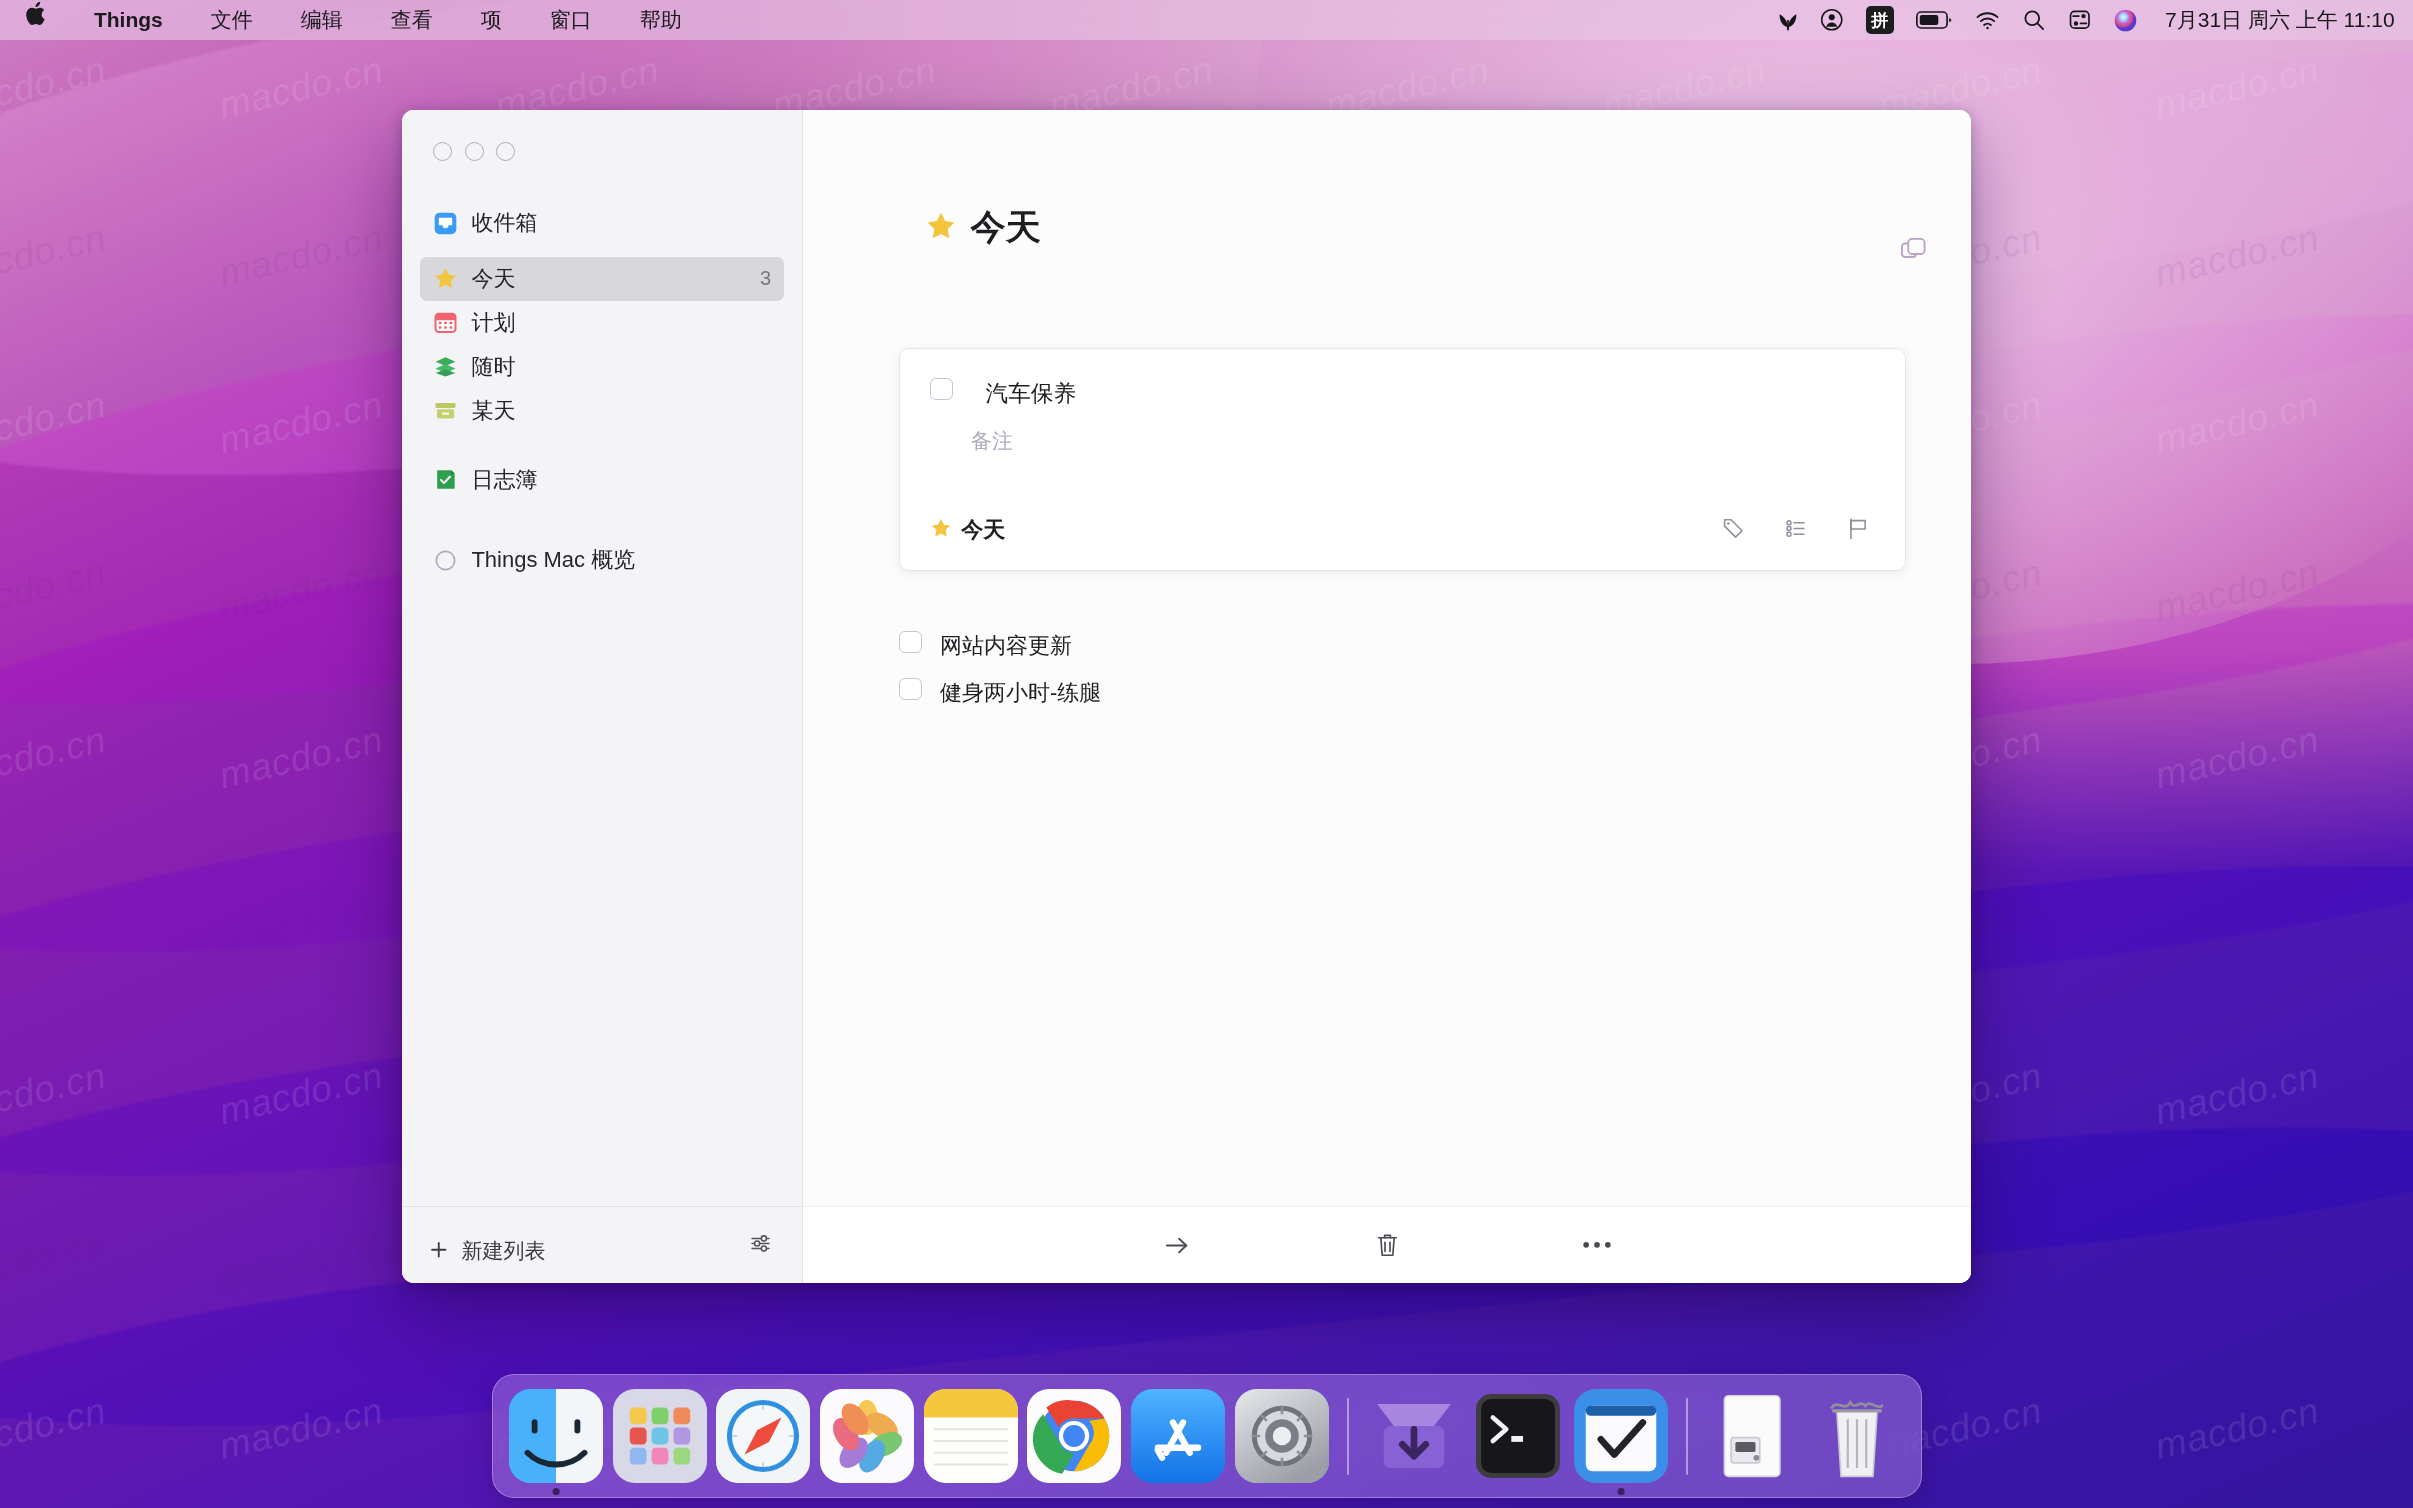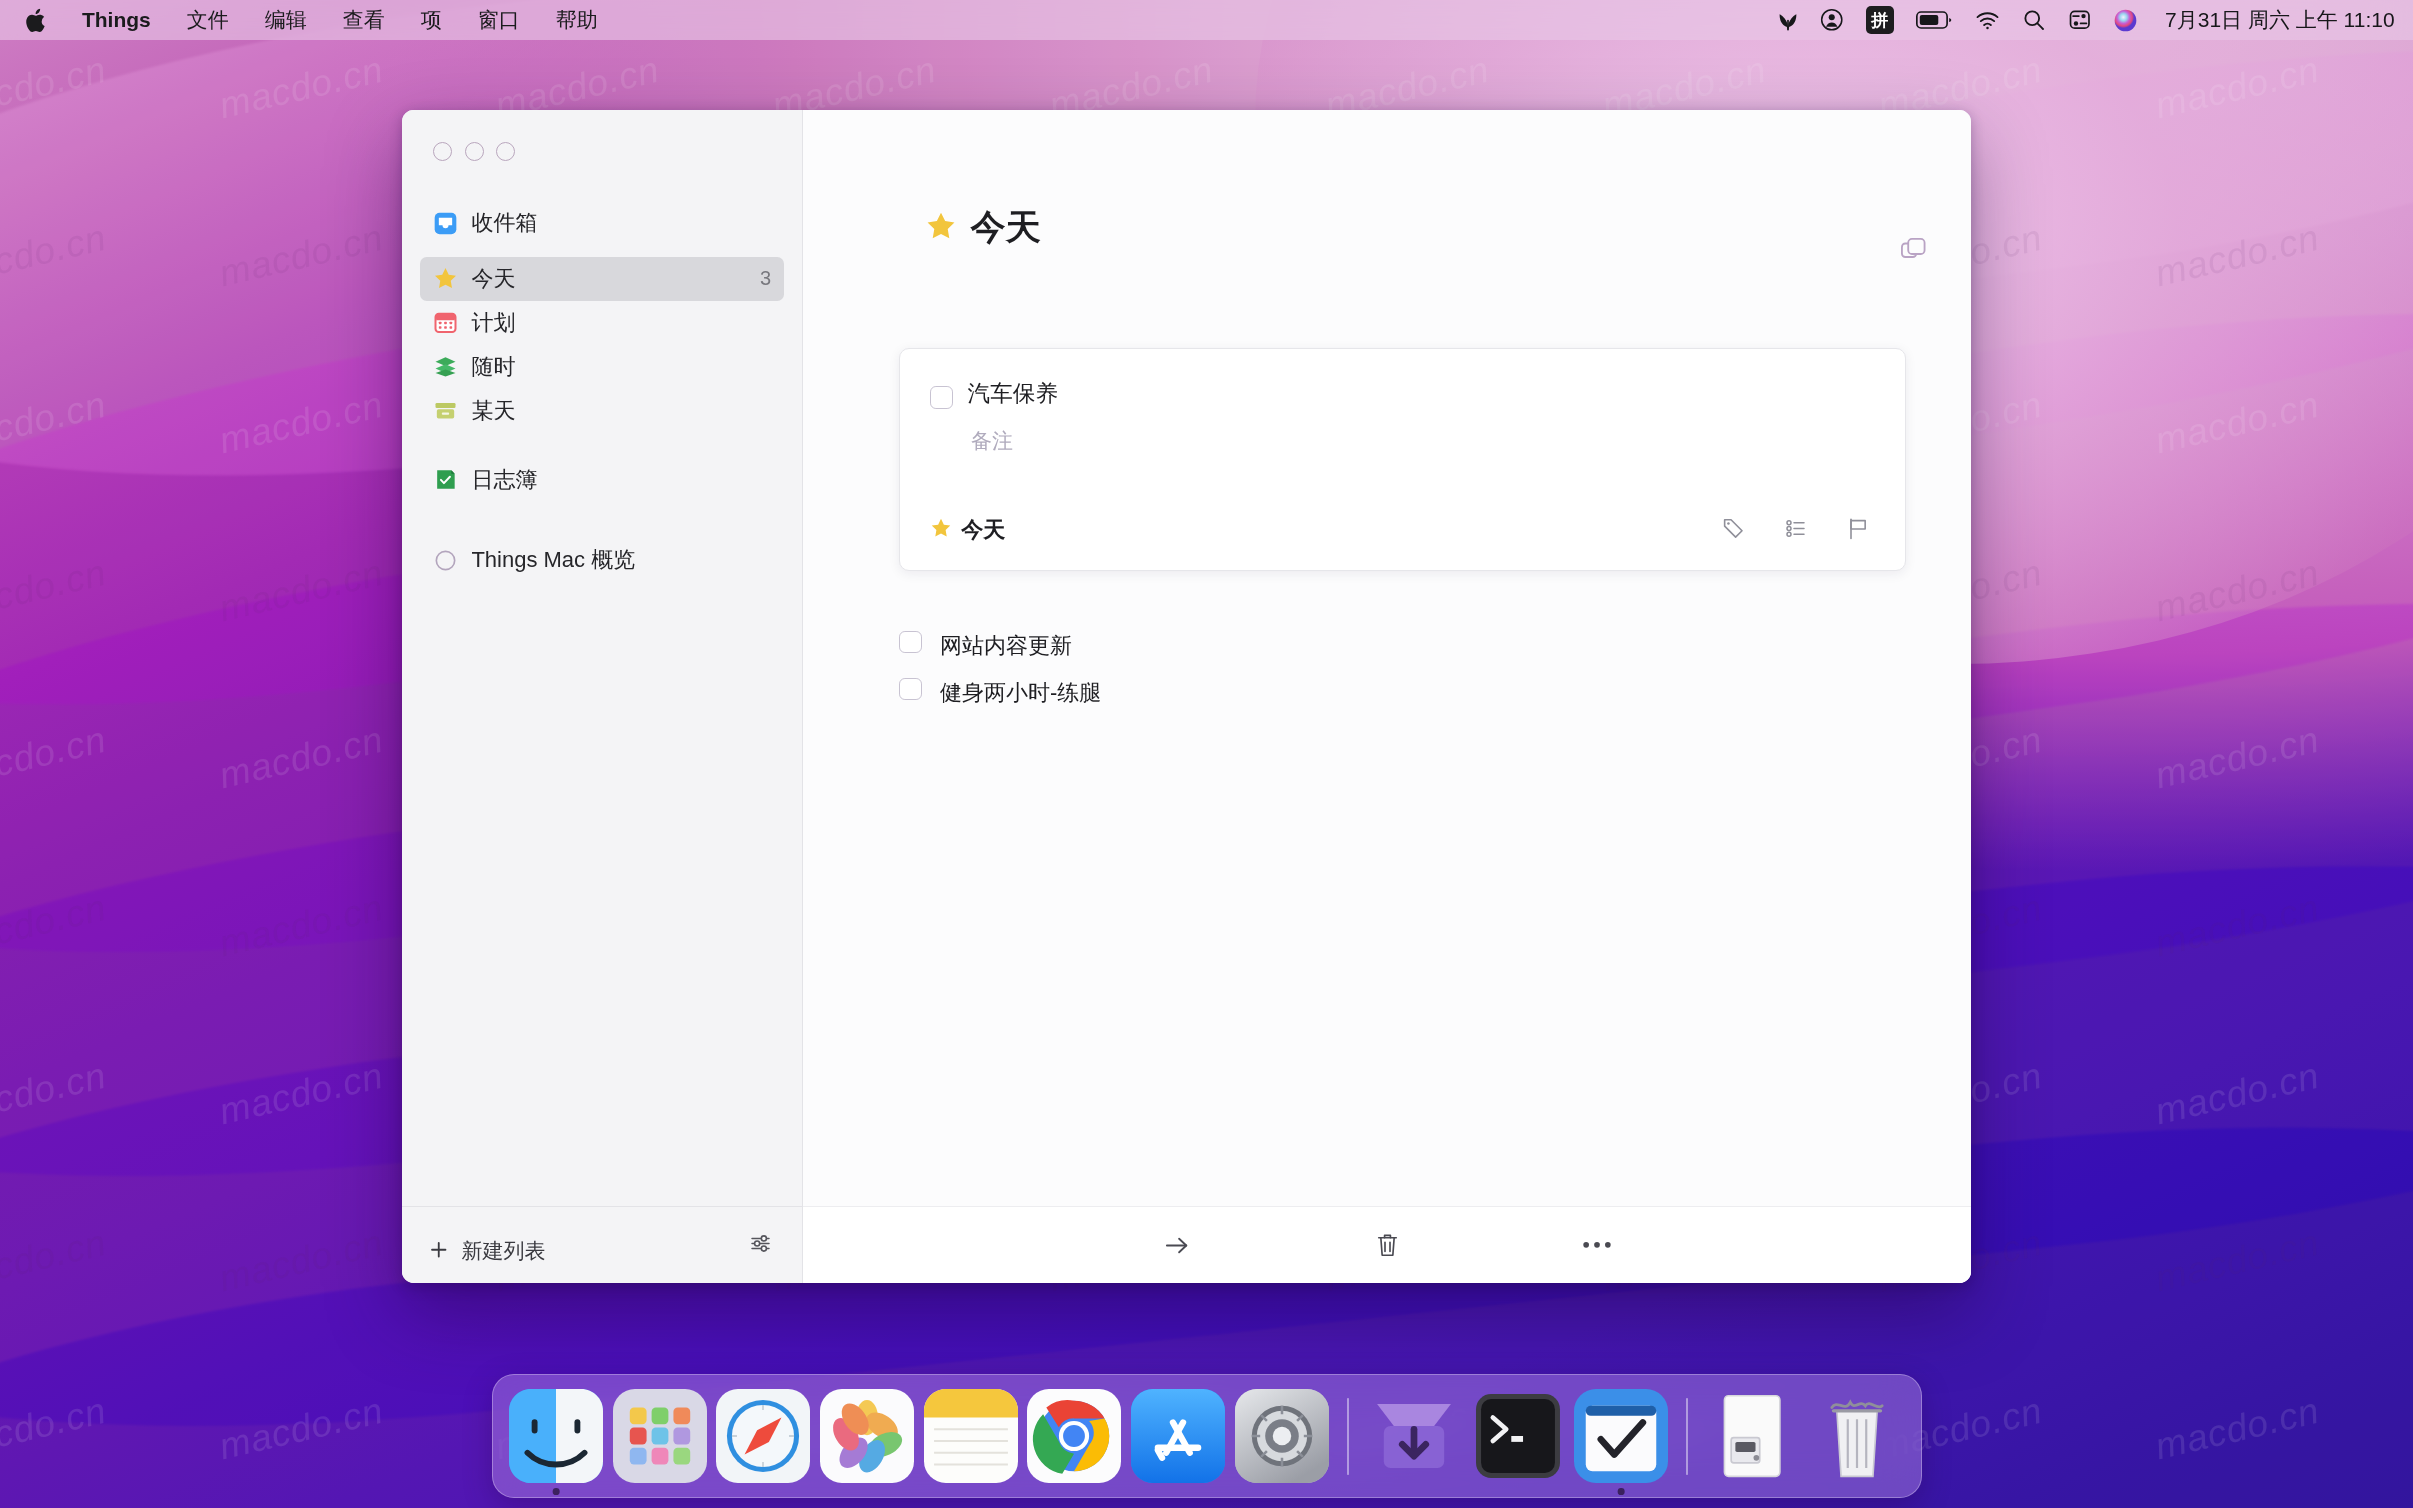--- a/index.html
+++ b/index.html
@@ -67,21 +67,21 @@
 
   
   #menubar {
     position:absolute; top:0; left:0; right:0; height:40px;
     background:rgba(232,200,230,.62);
     backdrop-filter:blur(18.4px);
     display:flex; align-items:center;
     padding:0 18.4px 0 25px;
     z-index:40;
   }
-  .mb-left { display:flex; align-items:center; gap:4px; }
+  .mb-left { display:flex; align-items:flex-start; gap:16px; }
   .mb-item {
     font-size:21px; color:#1b1b1d;
     padding:0 16px; line-height:40px;
     white-space:nowrap;
   }
   .mb-item.app { font-weight:bold; }
   .apple-logo { padding:0 13.4px 0 0; display:flex; align-items:center; }
   .mb-right { margin-left:auto; display:flex; align-items:center; gap:22px; }
   .mb-icon { display:flex; align-items:center; justify-content:center; color:#17171a; }
   .mb-clock { font-size:21px; color:#17171a; white-space:nowrap; margin-left:5px; }
@@ -167,21 +167,21 @@
   
   .task-card {
     margin:97px 65px 0 96px;
     background:#fff;
     border:0.8px solid #e6e6ea;
     border-radius:10px;
     box-shadow:0 2.5px 11.7px rgba(30,20,60,.07);
     padding:28.5px 34px 25px 30px;
     position:relative;
   }
-  .card-row-title { display:flex; align-items:flex-end; gap:15px; }
+  .card-row-title { display:flex; align-items:flex-start; gap:33px; }
   .cb {
     width:22.6px; height:22.6px; flex:0 0 22.6px;
     border:1.7px solid #c8c3d2; border-radius:5.9px; background:#fff;
   }
   .task-title { font-size:22.6px; color:#1e1e22; }
   .task-notes {
     margin:18.4px 0 0 41px;
     font-size:21px; color:#b0abbd;
   }
   .card-footer {

